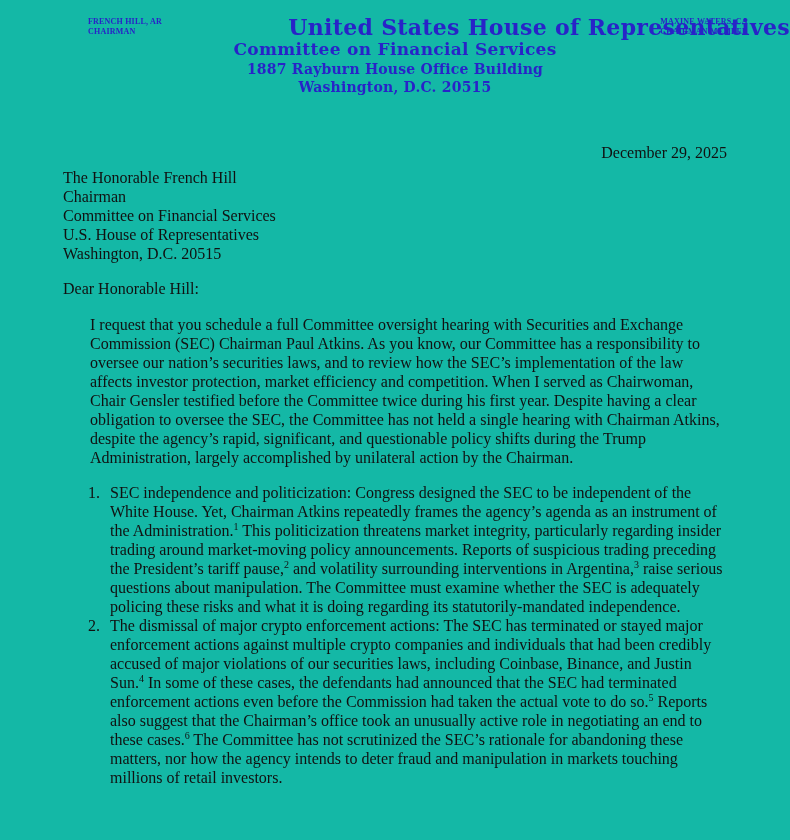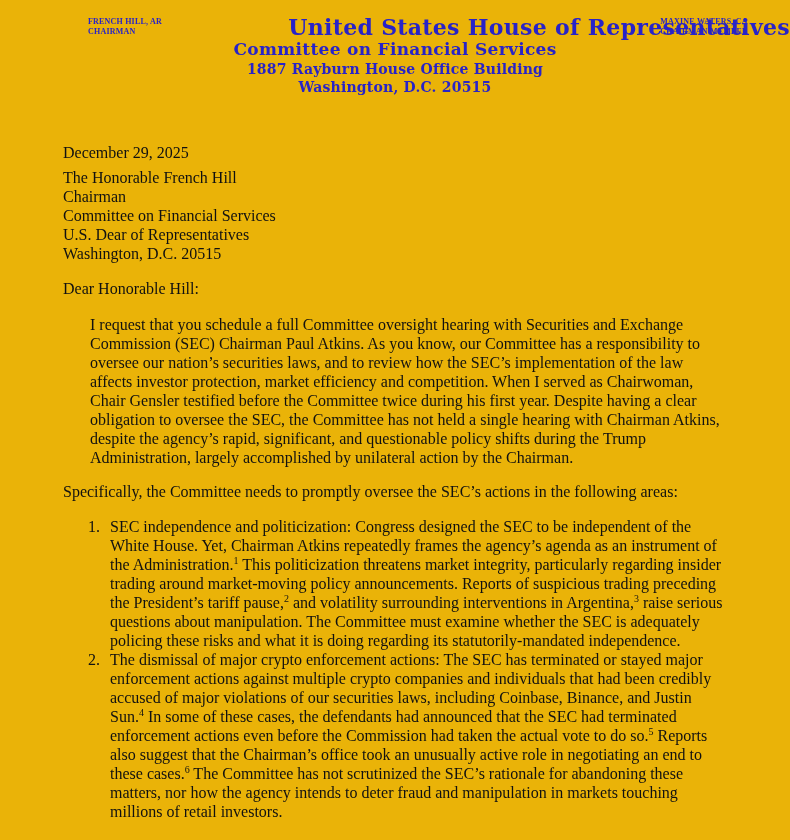--- a/index.html
+++ b/index.html
@@ -1,20 +1,20 @@
 <!DOCTYPE html>
 <html><head>
 <meta charset="utf-8">
 <style>
   html, body { margin: 0; padding: 0; background: #ffffff; }
   .page {
     position: relative;
     width: 790px;
     height: 840px;
-    background: #eab308;
+    background: #14b8a6;
     overflow: hidden;
     font-family: "Liberation Serif", serif;
     color: #111111;
   }
   
   .letterhead {
     position: relative;
     height: 100px;
   }
   .corner {
@@ -43,21 +43,21 @@
   .masthead .m3 { font-size: 14px; line-height: 18px; letter-spacing: 0.2px; }
   .masthead .m4 { font-size: 14px; line-height: 18px; letter-spacing: 0.2px; }
   
   .letter {
     padding: 0 63px;
     font-size: 16px;
     line-height: 19px;
   }
   .date {
     margin-top: 43px;
-    text-align: left;
+    text-align: right;
   }
   .address { margin-top: 6px; }
   .address div { line-height: 19px; }
   .salutation { margin-top: 16px; }
   .para1 { margin-top: 17px; margin-left: 27px; }
   .para2 { margin-top: 15px; }
   .num-list { margin-top: 16px; }
   .list-item { position: relative; padding-left: 47px; }
   .list-item .num {
     position: absolute;
@@ -95,29 +95,28 @@
     </div>
   </div>
 
   <div class="letter">
     <div class="date">December 29, 2025</div>
 
     <div class="address">
       <div>The Honorable French Hill</div>
       <div>Chairman</div>
       <div>Committee on Financial Services</div>
-      <div>U.S. Dear of Representatives</div>
+      <div>U.S. House of Representatives</div>
       <div>Washington, D.C. 20515</div>
     </div>
 
     <div class="salutation">Dear Honorable Hill:</div>
 
     <div class="para1">I request that you schedule a full Committee oversight hearing with Securities and Exchange Commission (SEC) Chairman Paul Atkins. As you know, our Committee has a responsibility to oversee our nation’s securities laws, and to review how the SEC’s implementation of the law affects investor protection, market efficiency and competition. When I served as Chairwoman, Chair Gensler testified before the Committee twice during his first year. Despite having a clear obligation to oversee the SEC, the Committee has not held a single hearing with Chairman Atkins, despite the agency’s rapid, significant, and questionable policy shifts during the Trump Administration, largely accomplished by unilateral action by the Chairman.</div>
 
-    <div class="para2">Specifically, the Committee needs to promptly oversee the SEC’s actions in the following areas:</div>
 
     <div class="num-list">
         <div class="list-item"><span class="num">1.</span><span><span class="li-heading">SEC independence and politicization:</span> Congress designed the SEC to be independent of the White House. Yet, Chairman Atkins repeatedly frames the agency’s agenda as an instrument of the Administration.<sup class="fn">1</sup> This politicization threatens market integrity, particularly regarding insider trading around market-moving policy announcements. Reports of suspicious trading preceding the President’s tariff pause,<sup class="fn">2</sup> and volatility surrounding interventions in Argentina,<sup class="fn">3</sup> raise serious questions about manipulation. The Committee must examine whether the SEC is adequately policing these risks and what it is doing regarding its statutorily-mandated independence.</span></div>
         <div class="list-item"><span class="num">2.</span><span><span class="li-heading">The dismissal of major crypto enforcement actions:</span> The SEC has terminated or stayed major enforcement actions against multiple crypto companies and individuals that had been credibly accused of major violations of our securities laws, including Coinbase, Binance, and Justin Sun.<sup class="fn">4</sup> In some of these cases, the defendants had announced that the SEC had terminated enforcement actions even before the Commission had taken the actual vote to do so.<sup class="fn">5</sup> Reports also suggest that the Chairman’s office took an unusually active role in negotiating an end to these cases.<sup class="fn">6</sup> The Committee has not scrutinized the SEC’s rationale for abandoning these matters, nor how the agency intends to deter fraud and manipulation in markets touching millions of retail investors.</span></div>
       </div>
   </div>
 
 </div>
 
 </body></html>

